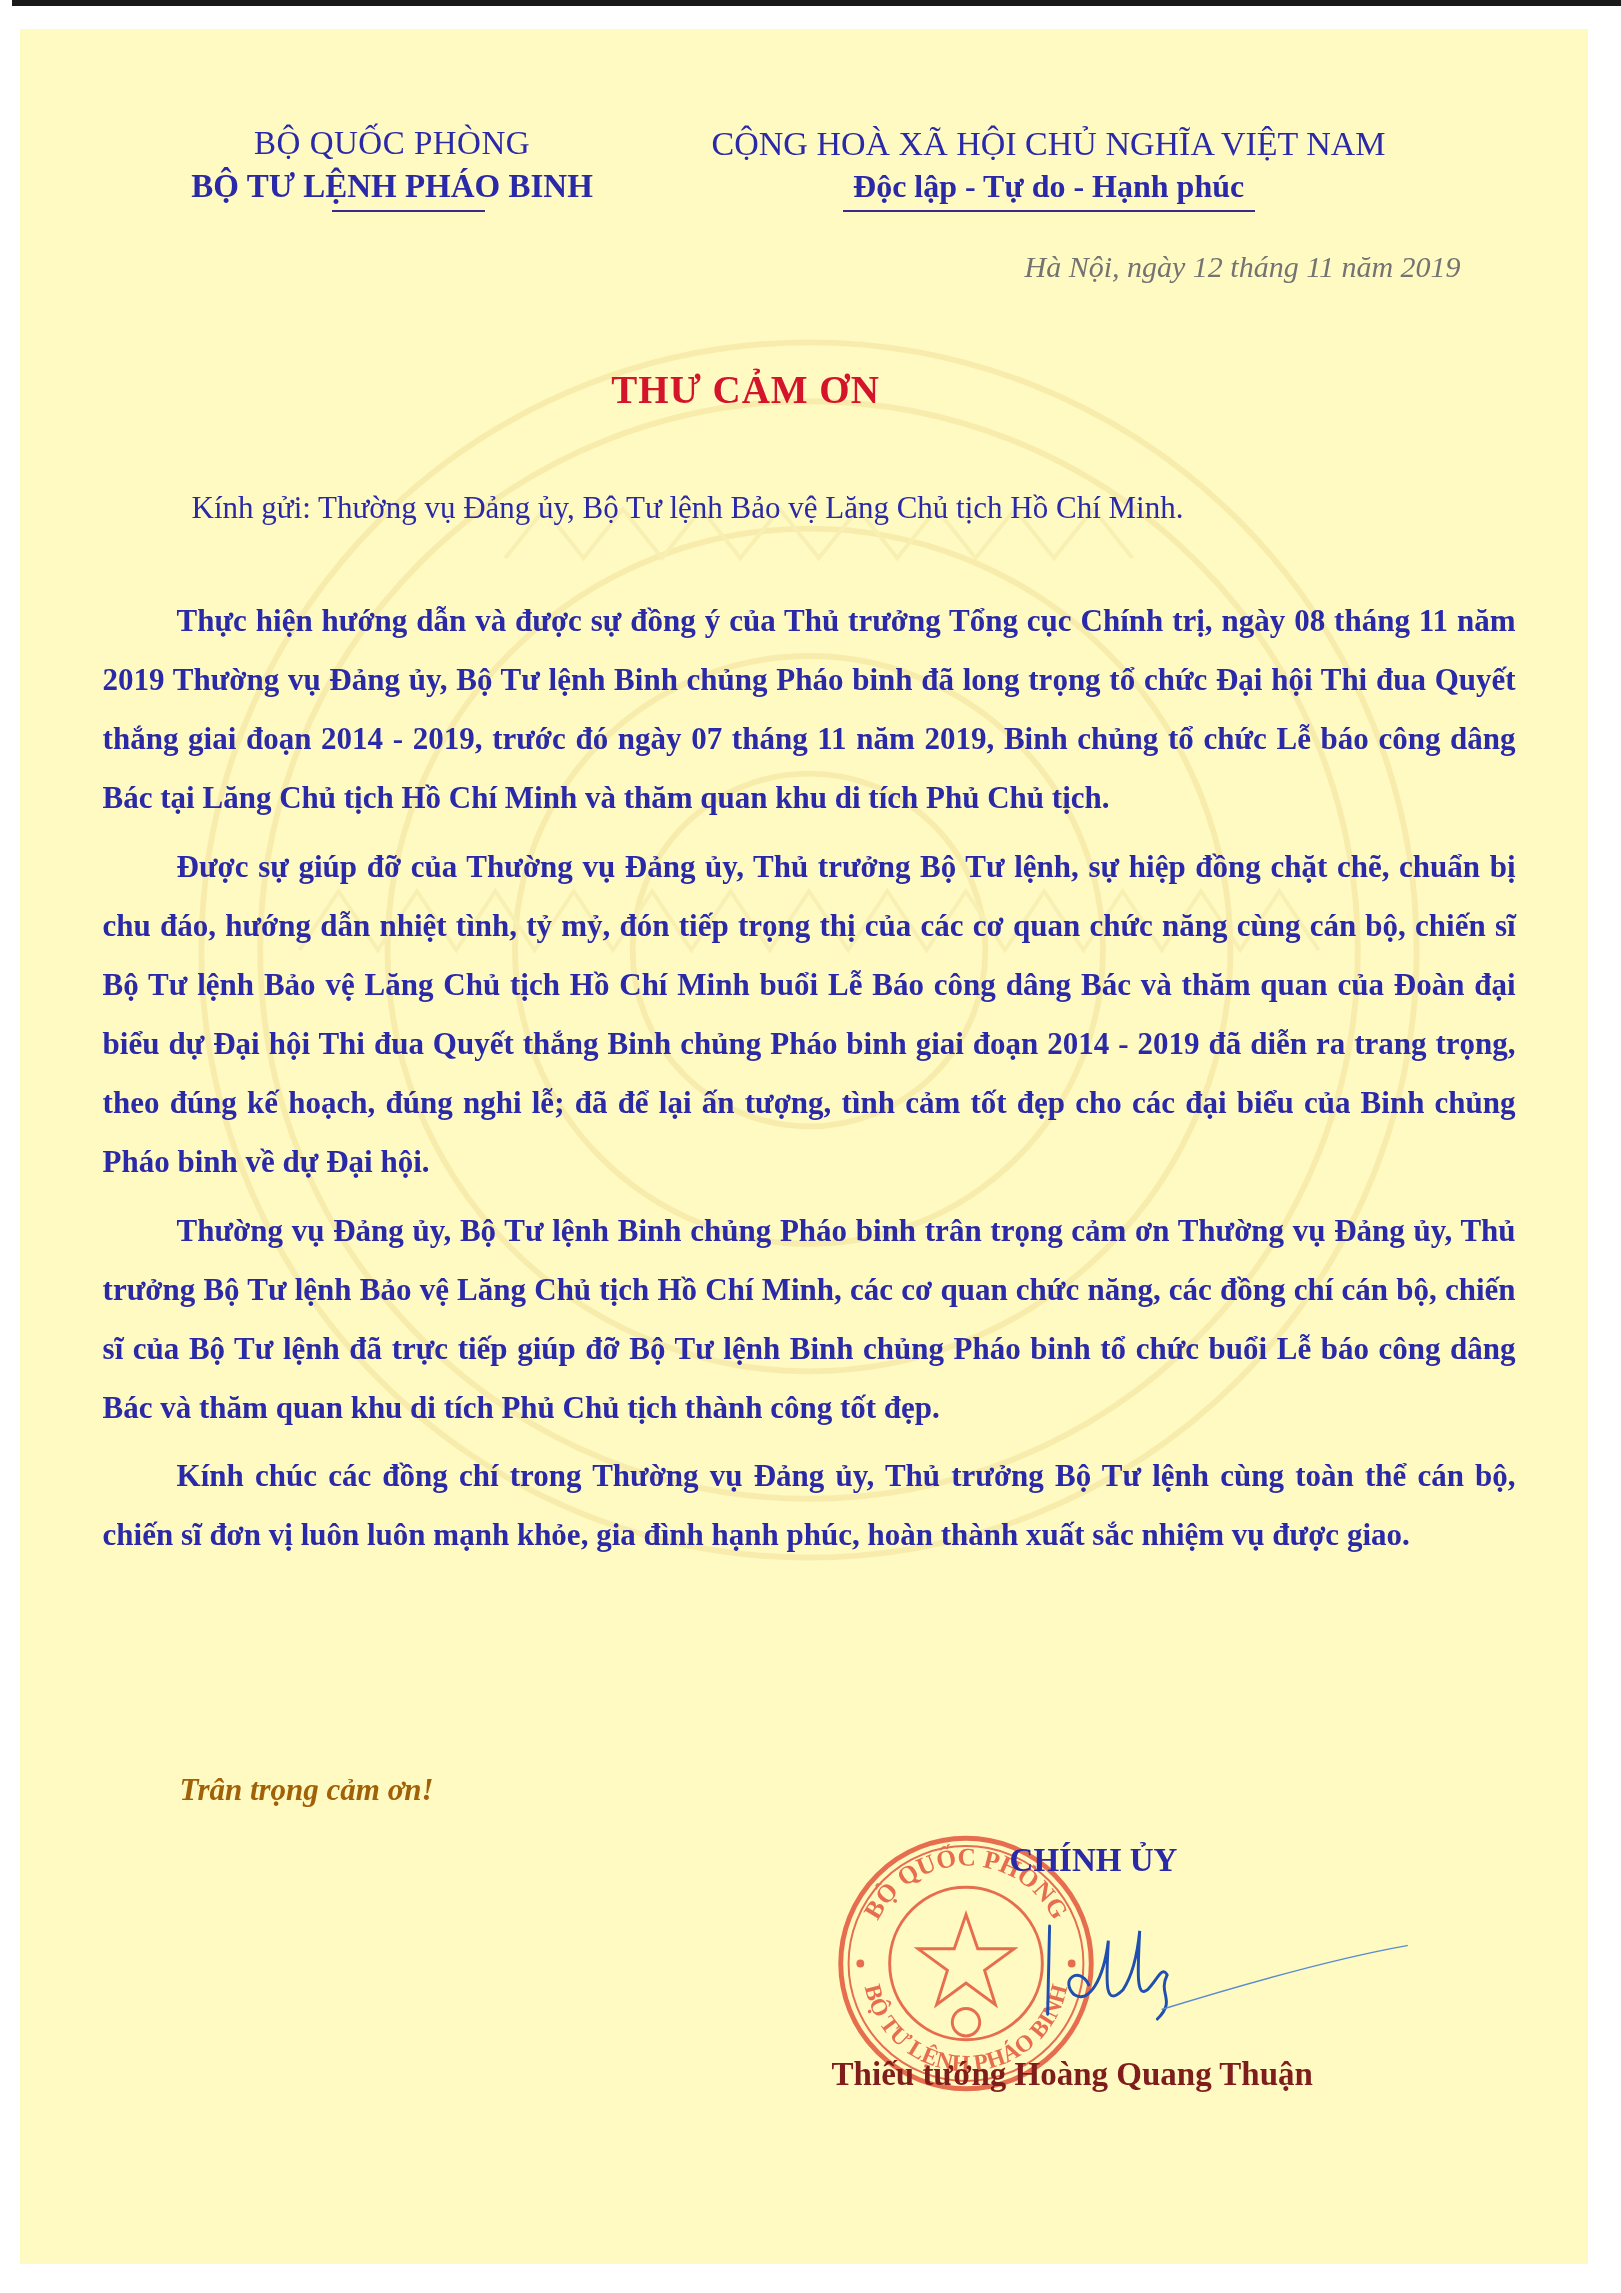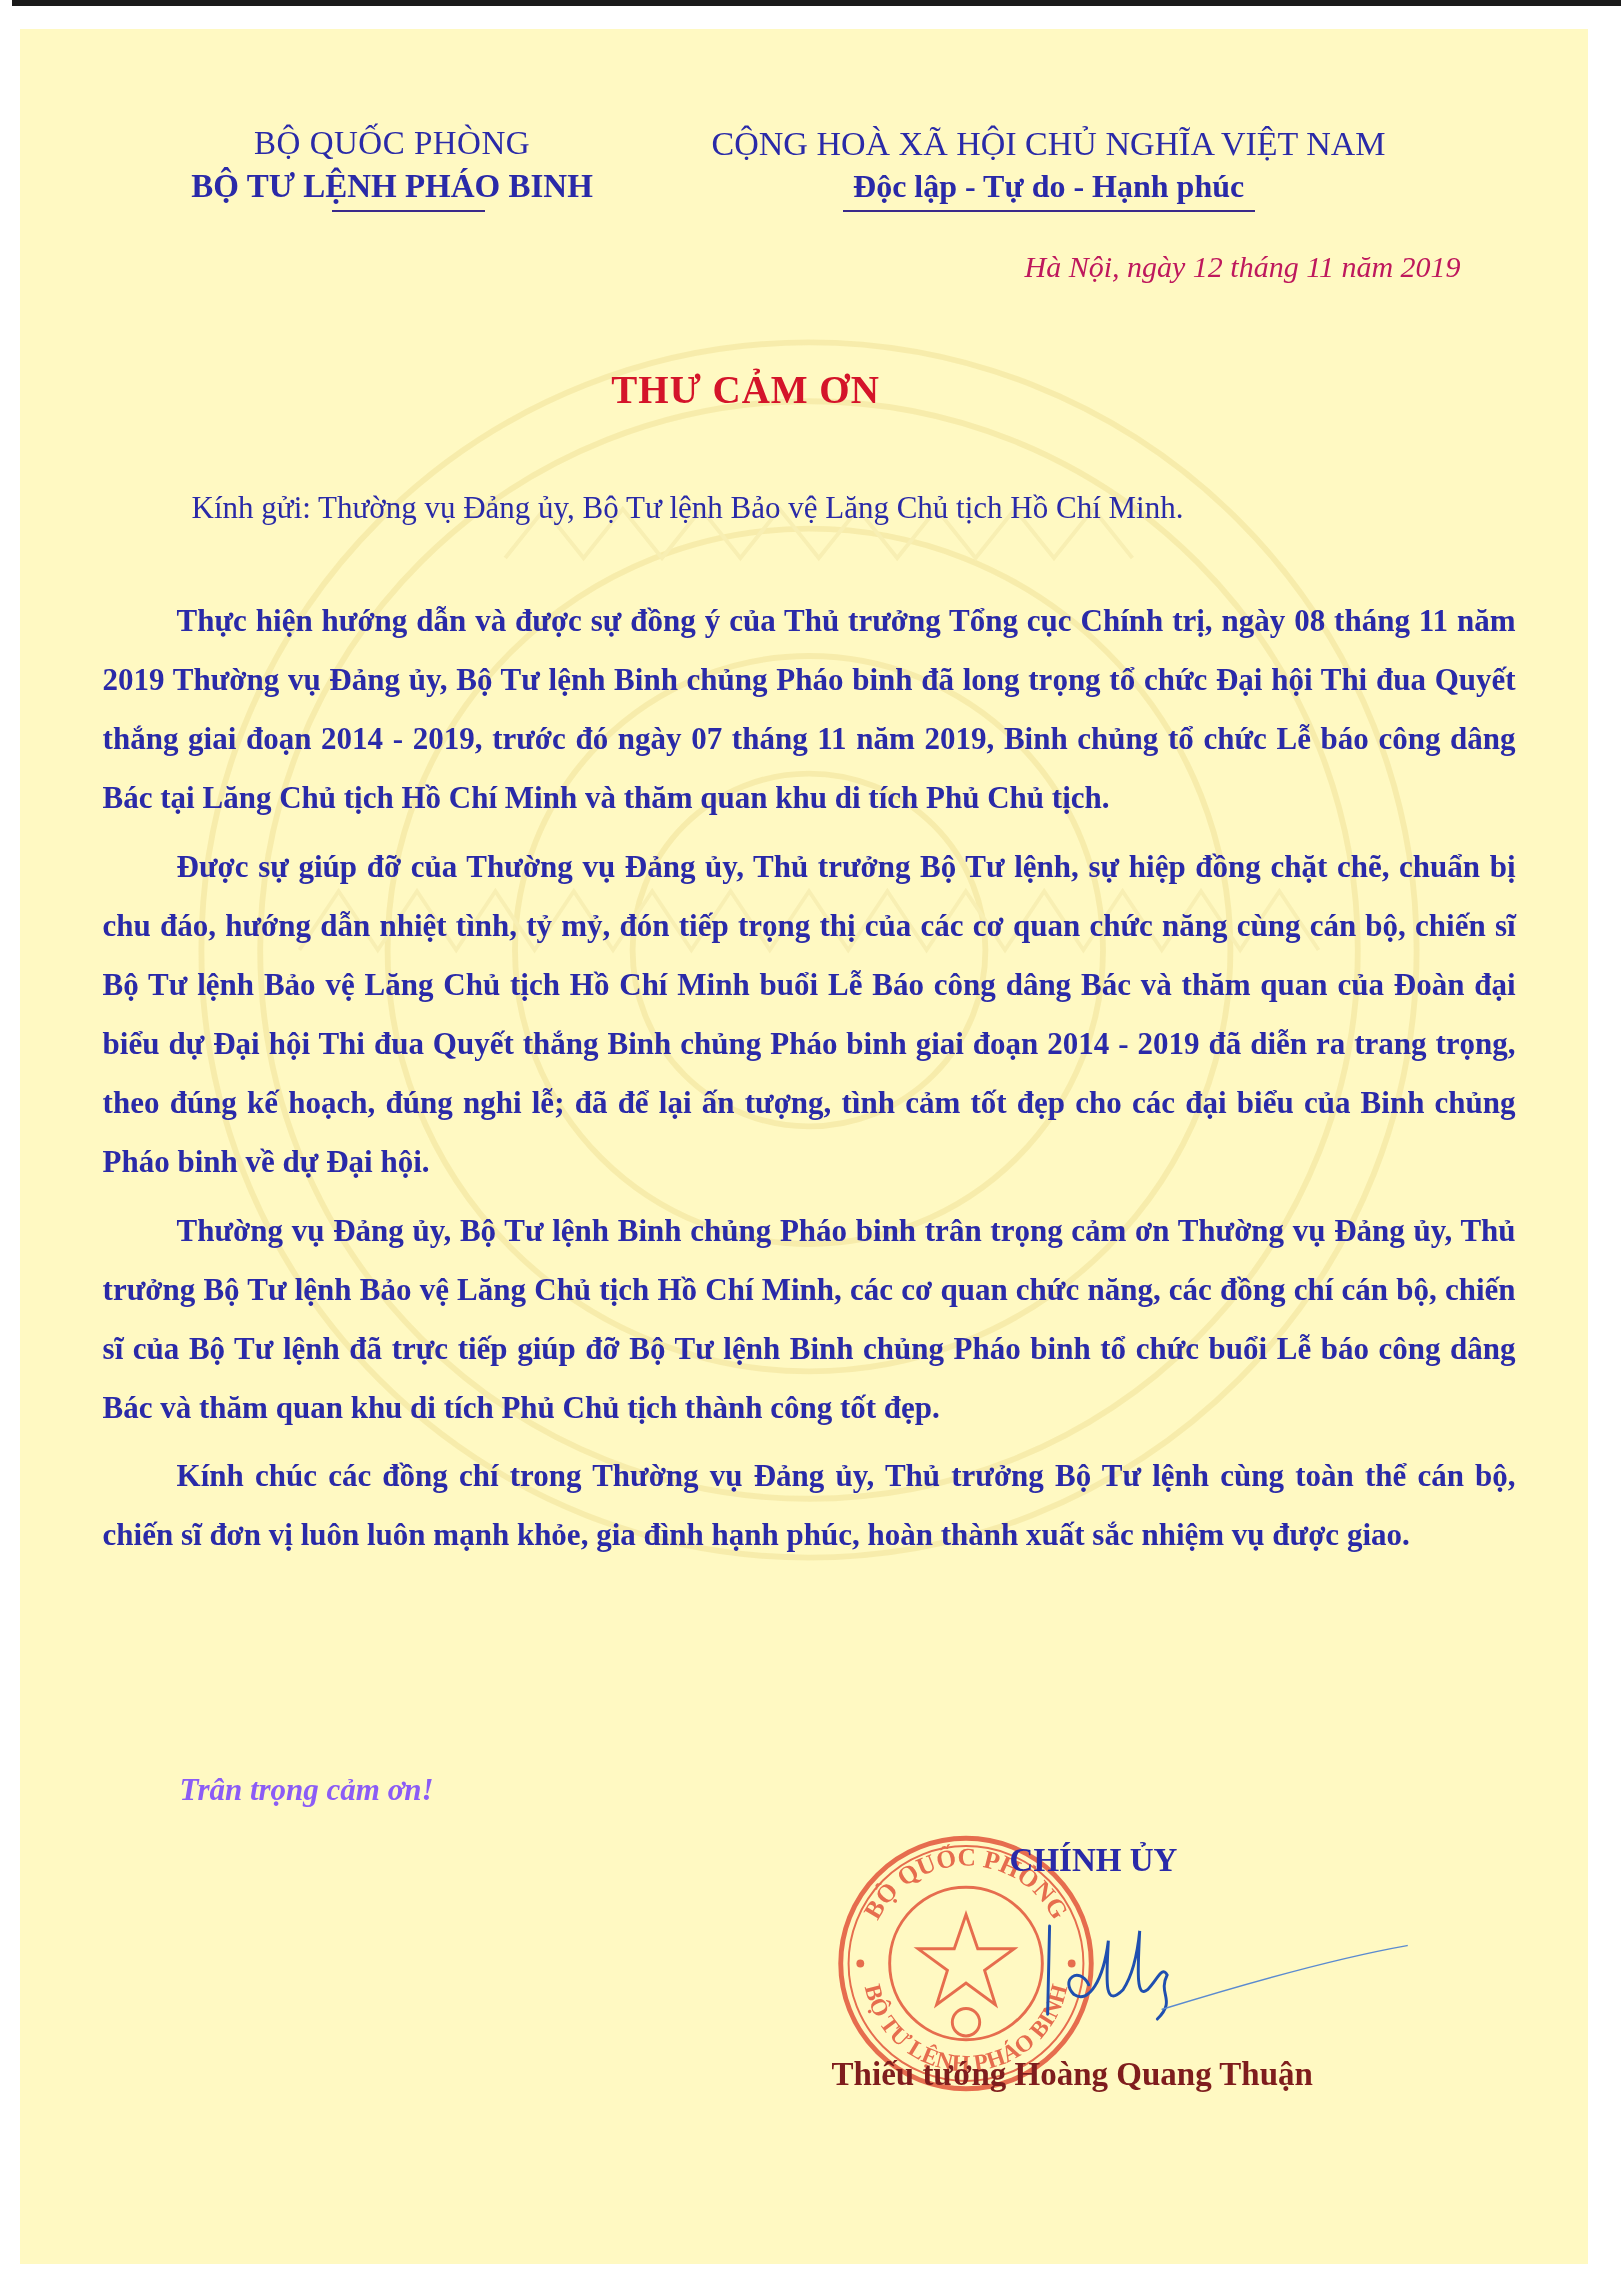--- a/index.html
+++ b/index.html
@@ -36,40 +36,40 @@
       position: absolute; left: 627px; top: 93px; width: 804px; text-align: center;
       color: #2a2aa8;
     }
     .hdr-right .l1 { font-size: 34px; line-height: 43px; font-weight: normal; text-align: center; }
     .hdr-right .l2 { font-size: 32px; line-height: 43px; font-weight: bold; }
     .hdr-right .rule {
       width: 412px; height: 2px; background: #3a2a8a; margin: 2px auto 0;
     }
     .date {
       position: absolute; left: 814px; top: 221px; width: 627px; text-align: right;
-      font-style: italic; font-size: 30px; color: #be185d;
+      font-style: italic; font-size: 30px; color: #737373;
     }
     .title {
       position: absolute; left: 0; top: 338px; width: 1452px; text-align: center;
       font-size: 39px; font-weight: bold; color: #d4142a; letter-spacing: 1px;
     }
     .recipient {
       position: absolute; left: 172px; top: 461px; width: 1323px;
       font-size: 31px; color: #2a2aa8;
     }
     .body {
       position: absolute; left: 83px; top: 562px; width: 1413px;
       font-size: 31px; line-height: 59px; color: #2a2aa8;
       text-align: justify;
       font-weight: bold;
     }
     .body p { margin: 0 0 9.8px 0; text-indent: 74px; }
     .closing {
       position: absolute; left: 160px; top: 1743px;
-      font-size: 31px; font-weight: bold; font-style: italic; color: #8b5cf6;
+      font-size: 31px; font-weight: bold; font-style: italic; color: #a16207;
     }
     .sig-title {
       position: absolute; left: 990px; top: 1813px;
       font-size: 33px; font-weight: bold; color: #2a2aa8;
     }
     .stamp {
       position: absolute; left: 809px; top: 1802px; width: 274px; height: 265px;
       opacity: 0.85;
     }
     .signature {

